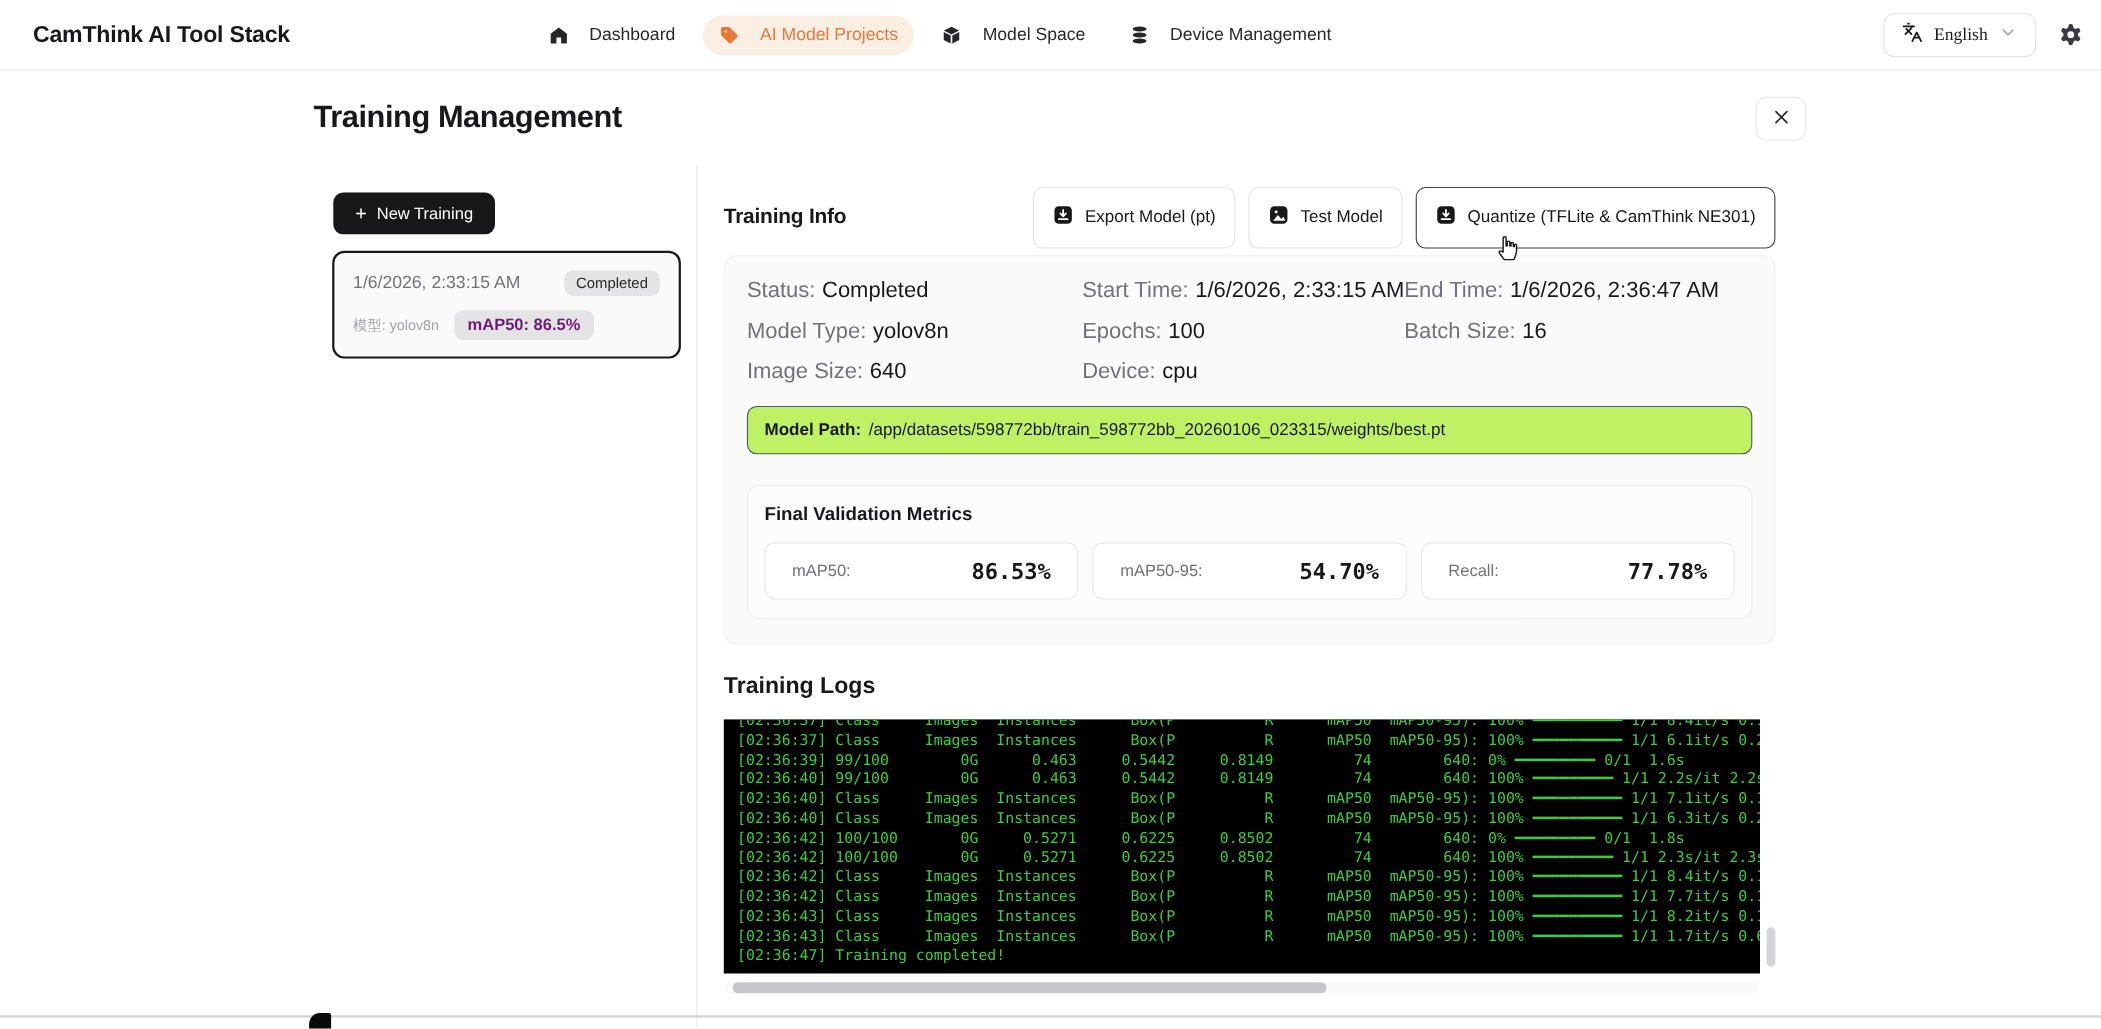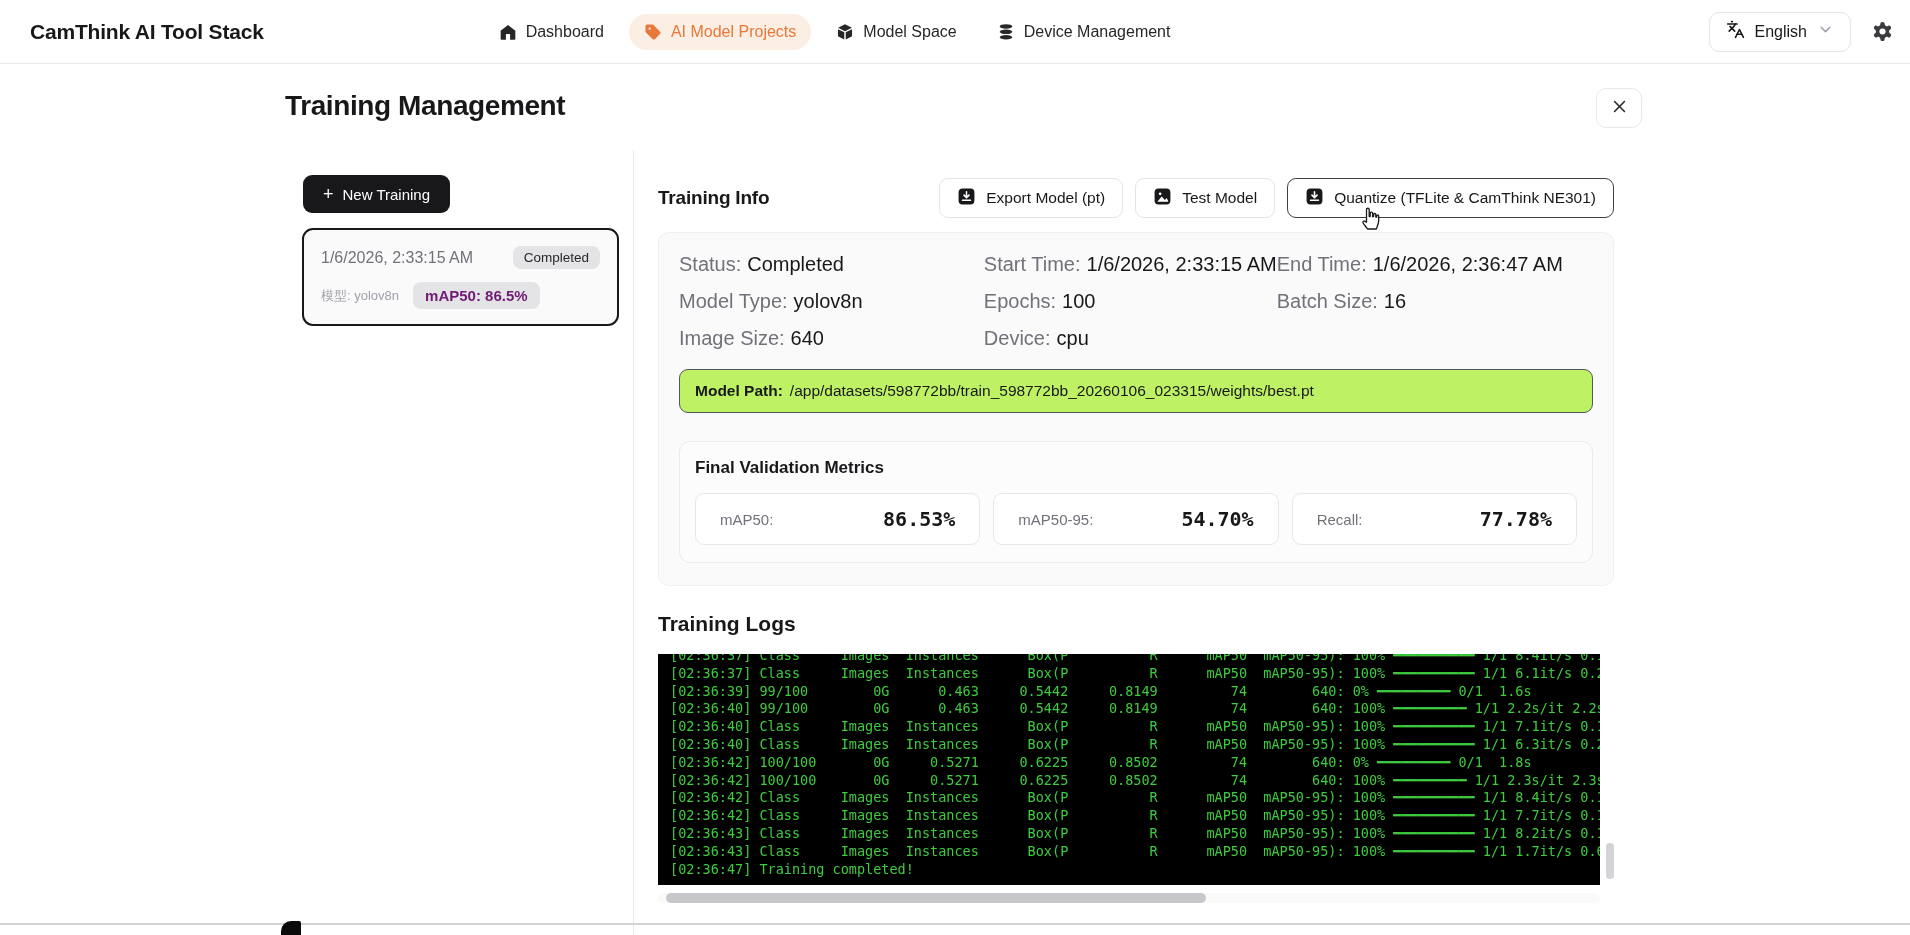--- a/index.html
+++ b/index.html
@@ -4,25 +4,25 @@
 <style>
   * { margin:0; padding:0; box-sizing:border-box; }
   html,body { width:1910px; height:935px; overflow:hidden; background:#fff;
     font-family:"Liberation Sans", sans-serif; color:#18181b; }
 
   
   .nav { height:64px; display:flex; align-items:center; border-bottom:1px solid #e9e9ec;
     background:#fff; padding-left:30px; }
   .brand { font-size:21px; font-weight:bold; letter-spacing:-0.2px; }
   .menu { display:flex; align-items:center; gap:10px; margin-left:220px; }
-  .menu-item { display:flex; align-items:center; gap:9px; padding:9px 15px; border-radius:999px;
+  .menu-item { display:flex; align-items:center; gap:19px; padding:9px 15px; border-radius:999px;
     font-size:16px; font-weight:500; color:#27272a; cursor:pointer; white-space:nowrap; }
   .menu-item.active { background:#fbeee3; color:#e8773c; }
   .menu-item svg { display:block; }
-  .nav-right { margin-left:auto; display:flex; align-items:center; gap:20px; padding-right:16px; }
+  .nav-right { margin-left:auto; display:flex; align-items:center; gap:20px; padding-right:16px;font-family:Liberation Serif, serif; }
   .lang-btn { display:flex; align-items:center; gap:10px; height:40px; padding:0 16px;
     border:1px solid #e4e4e7; border-radius:10px; background:#fff; font-size:16px; font-weight:500;
     cursor:pointer; }
   .gear { cursor:pointer; display:flex; }
 
   
   .page-header { position:relative; height:86px; }
   .page-title { position:absolute; left:285px; top:26px; font-size:28px; font-weight:bold;
     letter-spacing:-0.4px; }
   .close-btn { position:absolute; right:268px; top:24px; width:46px; height:40px;
@@ -44,21 +44,21 @@
     font-size:13.5px; font-weight:500; white-space:nowrap; }
   .run-row2 { display:flex; align-items:center; gap:14px; margin-top:13px; }
   .run-model { font-size:13px; color:#a1a1aa; }
   .map-badge { background:#e4e4e7; color:#701a75; border-radius:8px; padding:5px 12px;
     font-size:15px; font-weight:600; }
 
   .main { width:980px; padding-left:24px; padding-top:28px; flex:none; }
   .ti-header { display:flex; align-items:center; justify-content:space-between; height:40px; }
   .section-title { font-size:19px; font-weight:bold; letter-spacing:-0.2px; }
   .actions { display:flex; align-items:center; gap:12px; }
-  .act-btn { display:flex; align-items:center; gap:10px; height:40px; padding:0 17px;
+  .act-btn { display:flex; align-items:center; gap:10px; height:56px; padding:0 17px;
     background:#fff; border:1px solid #e4e4e7; border-radius:9px; font-size:15.5px; font-weight:500;
     color:#18181b; cursor:pointer; font-family:inherit; white-space:nowrap; position:relative; }
   .act-btn.emph { border-color:#3f3f46; }
 
   .info-card { margin-top:14px; background:#fafafa; border:1px solid #f0f0f2; border-radius:11px;
     padding:20px 20px 22px; }
   .fields { display:grid; grid-template-columns:1.06fr 1fr 1.1fr; row-gap:15px; }
   .field { font-size:20px; line-height:22px; white-space:nowrap; }
   .flabel { color:#71717a; }
   .fvalue { color:#18181b; font-weight:500; margin-left:6px; }

